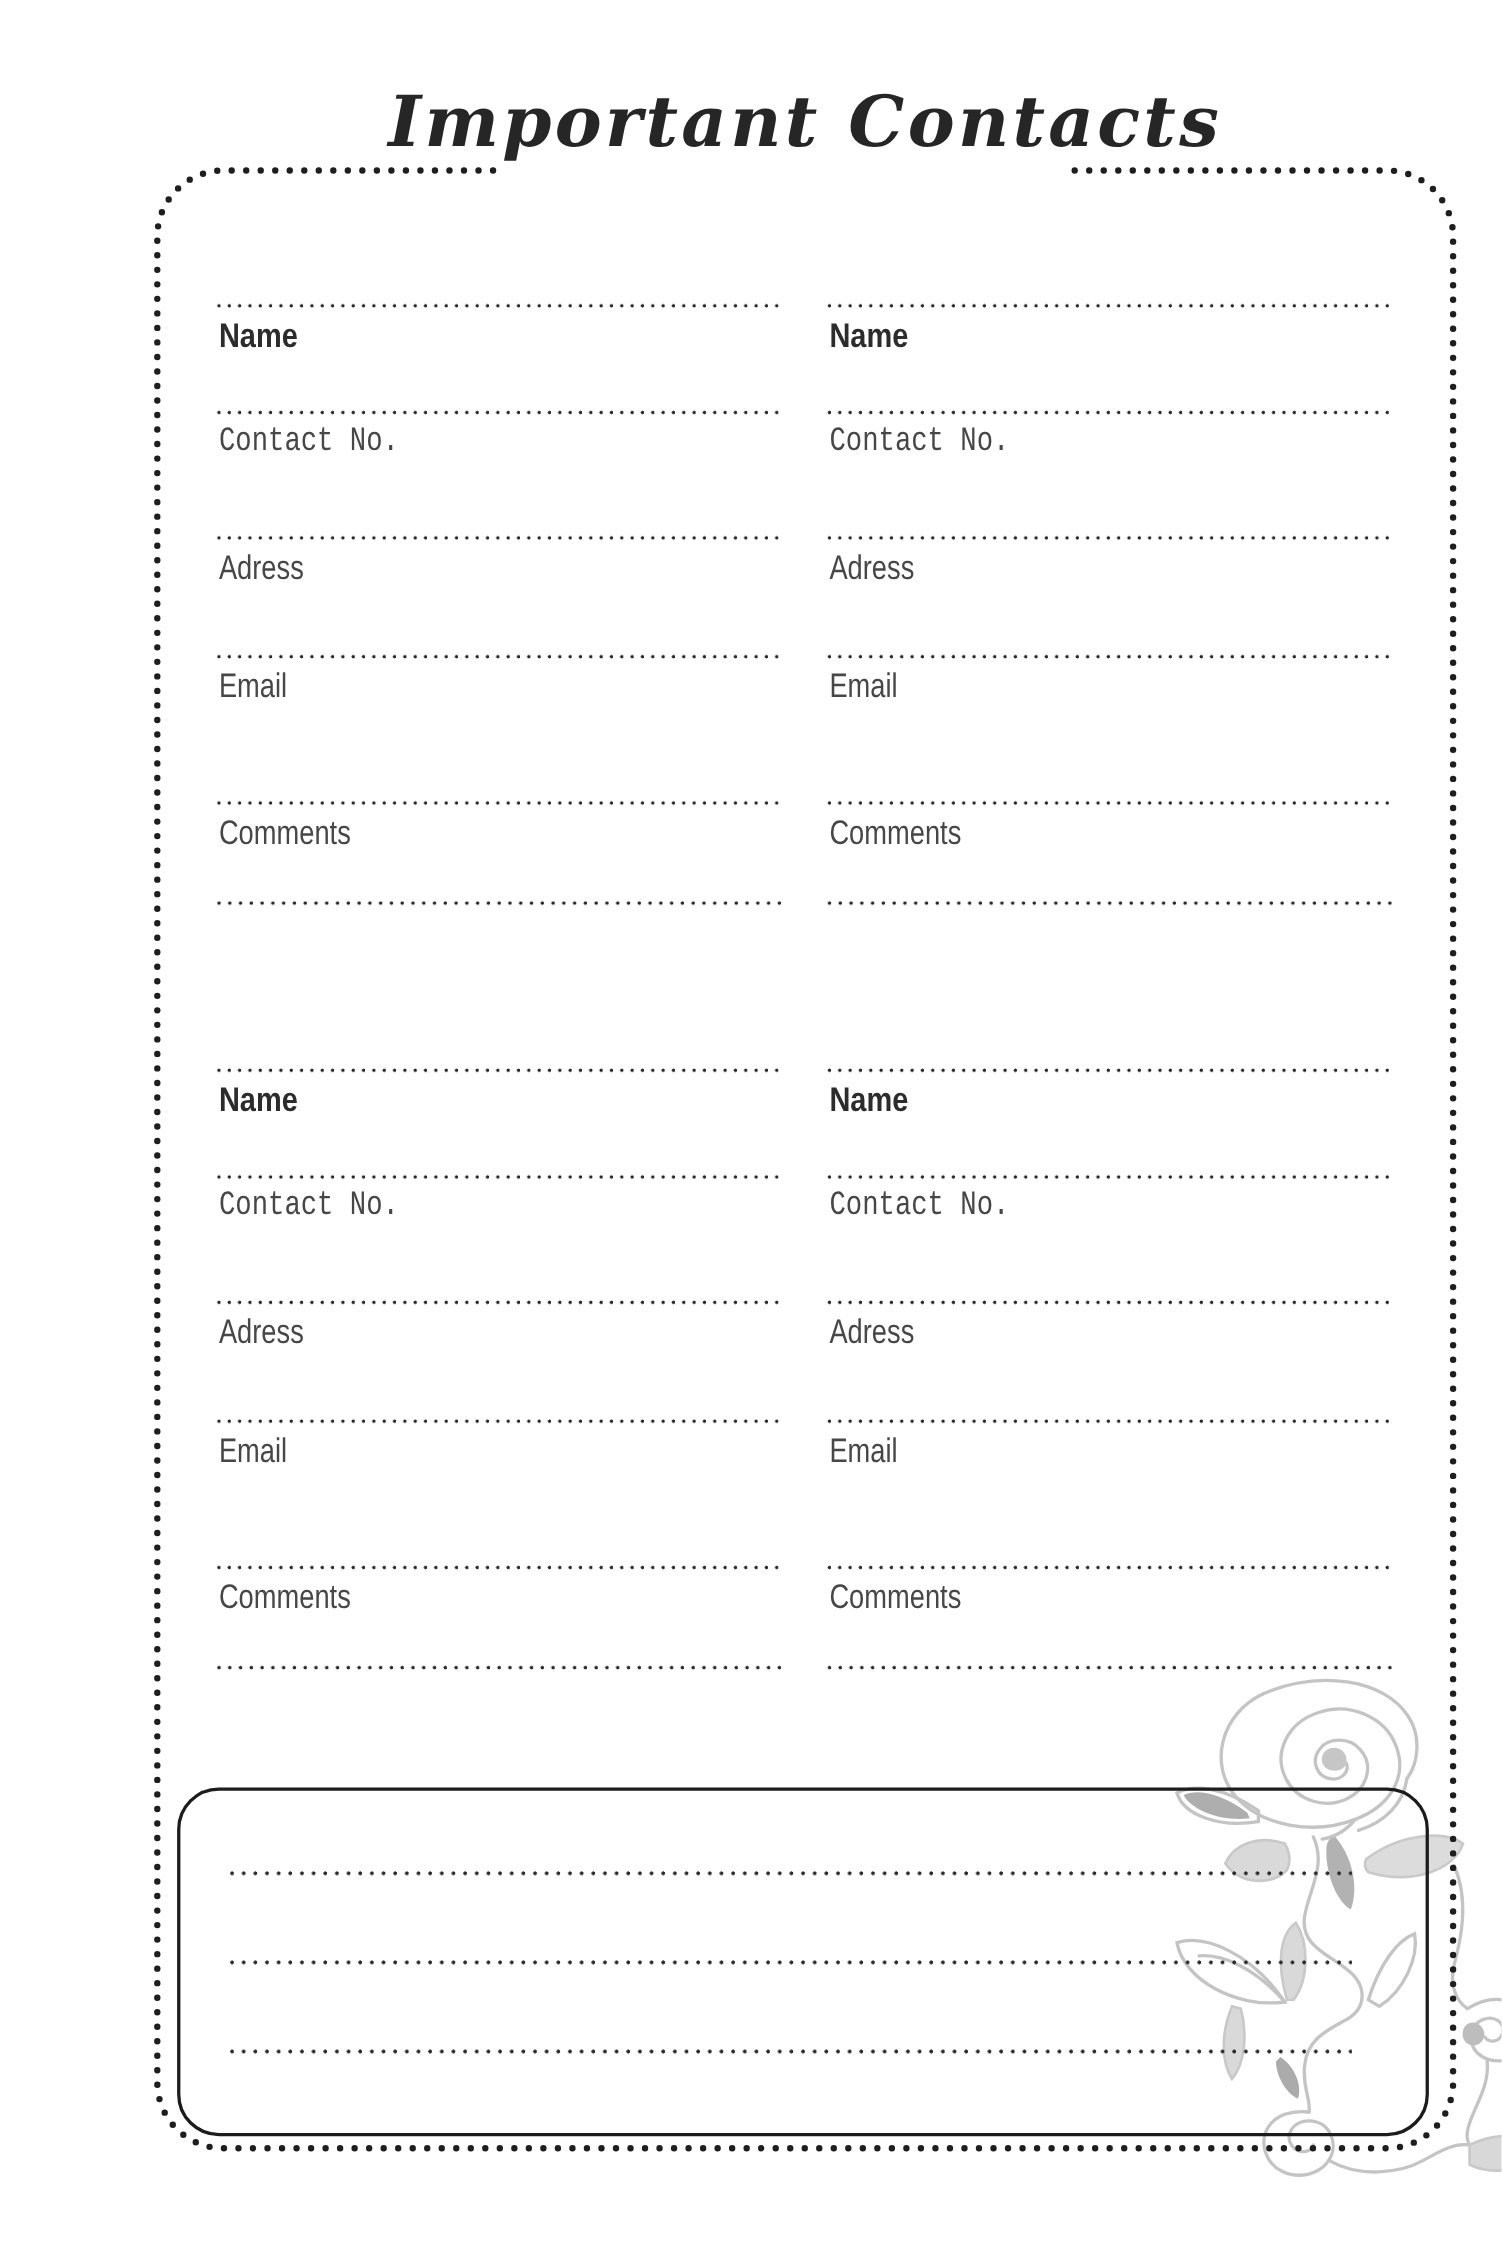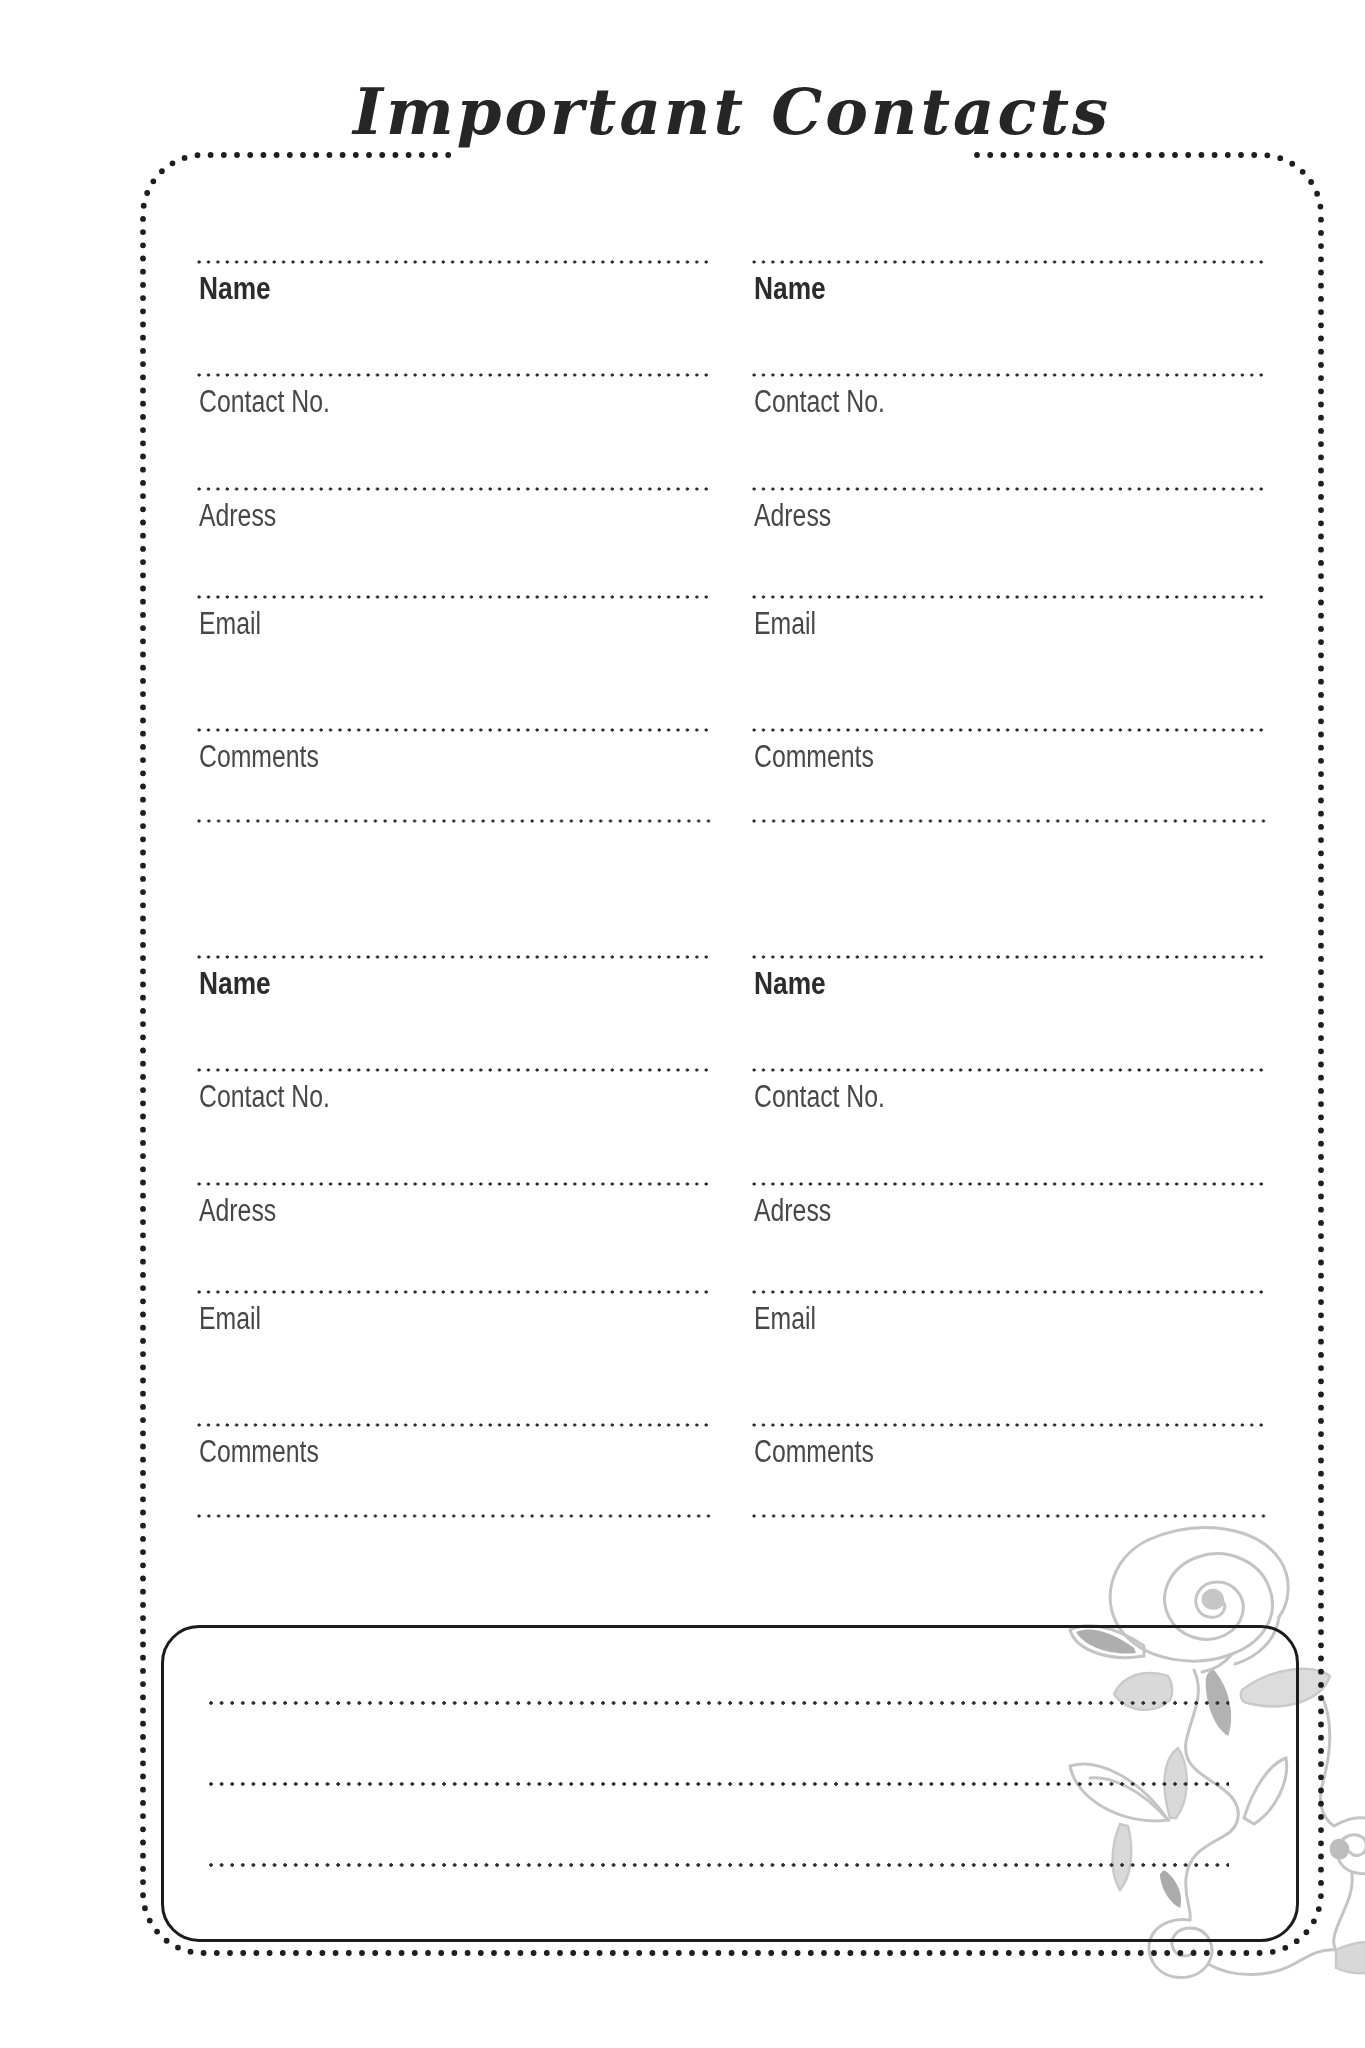--- a/index.html
+++ b/index.html
@@ -23,21 +23,21 @@
     font-style:italic;font-weight:600;
     font-size:64px;color:#262626;letter-spacing:3px;
   }
   
   .block{position:absolute;width:515px;height:610px;z-index:4;}
   .b1{left:153px;top:260px;}
   .b2{left:708px;top:260px;}
   .b3{left:153px;top:955px;}
   .b4{left:708px;top:955px;}
   .field{position:absolute;left:0;width:515px;height:100px;}
-  .f0{top:0;}.f1{top:113px;}.f2{top:227px;text-decoration:underline;}.f3{top:335px;}.f4{top:468px;}
+  .f0{top:16px;}.f1{top:113px;font-family:Liberation Mono, monospace;}.f2{top:227px;text-decoration:underline;}.f3{top:335px;}.f4{top:468px;}
   .dotline{
     position:absolute;left:0;top:0;width:515px;height:4px;
     background-image:radial-gradient(circle at 2px 2px,#282828 1.35px,rgba(0,0,0,0) 1.8px);
     background-size:9.4px 4px;background-repeat:repeat-x;
   }
   .xline{position:absolute;left:0;top:559px;width:515px;height:4px;
     background-image:radial-gradient(circle at 2px 2px,#282828 1.35px,rgba(0,0,0,0) 1.8px);
     background-size:9.8px 4px;background-repeat:repeat-x;}
   .lbl{
     position:absolute;left:2px;top:10px;

